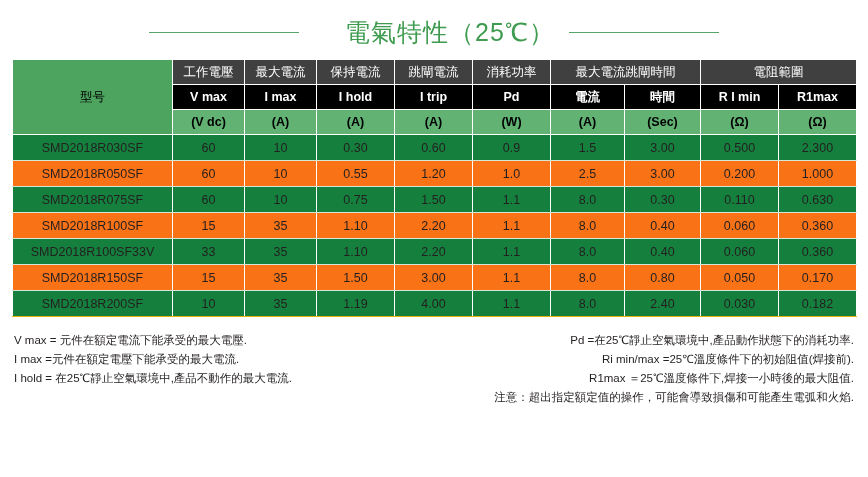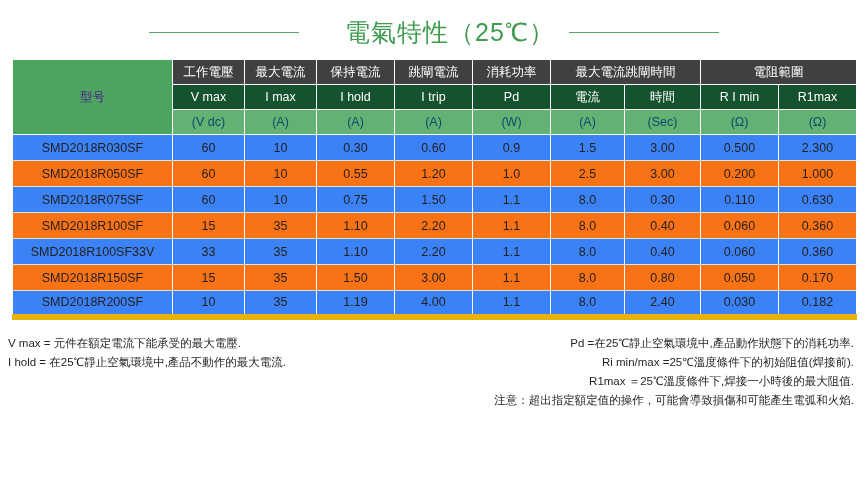--- a/index.html
+++ b/index.html
@@ -62,58 +62,58 @@
     box-sizing: border-box;
   }
   
   .hdr {
     background: #404040;
     color: #ffffff;
     font-weight: normal;
   }
   .hdr-model {
     background: #4ca45f;
-    color: #4c1d95;
+    color: #000000;
     font-weight: normal;
     font-size: 13px;
   }
   .hdr2 {
-    background: #14532d;
+    background: #000000;
     color: #ffffff;
-    font-weight: normal;
+    font-weight: bold;
   }
   .hdr3 {
     background: #62b273;
-    color: #0c4a6e;
-    font-weight: normal;
+    color: #000000;
+    font-weight: bold;
     font-size: 11.5px;
   }
 
   
   td.model {
     text-align: left;
     padding-left: 6px;
     font-size: 12.5px;
   }
-  tr.row-odd td { background: #3b82f6; }
+  tr.row-odd td { background: #15803d; }
   tr.row-even td { background: #f97316; }
   table.spec tbody td {
     border-left: 1px solid #ffffff;
     border-right: 1px solid #ffffff;
     border-top: 1px solid #d6e7d8;
     border-bottom: 1px solid #d6e7d8;
     color: #231f20;
     height: 26px;
   }
-  tbody tr:last-child td { border-bottom: 6px solid #eab308; }
+  tbody tr:last-child td { border-bottom: 1px solid #eab308; }
 
   
   .notes {
     display: flex;
-    padding: 14px 14px 0 8px;
+    padding: 14px 14px 0 14px;
     gap: 10px;
   }
   .notes-col {
     flex: 1 1 50%;
     font-size: 11.5px;
     line-height: 19px;
     color: #231f20;
   }
   .notes-col.right { padding-left: 10px; text-align: right; }
   .note-line { white-space: nowrap; }
@@ -262,20 +262,21 @@
           <td>0.030</td>
           <td>0.182</td>
         </tr>
       </tbody>
     </table>
   </div>
 
   <div class="notes">
     <div class="notes-col left">
       <div class="note-line">V max = 元件在額定電流下能承受的最大電壓.</div>
+      <div class="note-line">I max =元件在額定電壓下能承受的最大電流.</div>
       <div class="note-line">I hold = 在25℃靜止空氣環境中,產品不動作的最大電流.</div>
     </div>
     <div class="notes-col right">
       <div class="note-line">Pd =在25℃靜止空氣環境中,產品動作狀態下的消耗功率.</div>
       <div class="note-line">Ri min/max =25℃溫度條件下的初始阻值(焊接前).</div>
       <div class="note-line">R1max ＝25℃溫度條件下,焊接一小時後的最大阻值.</div>
       <div class="note-line">注意：超出指定額定值的操作，可能會導致損傷和可能產生電弧和火焰.</div>
     </div>
   </div>
 

